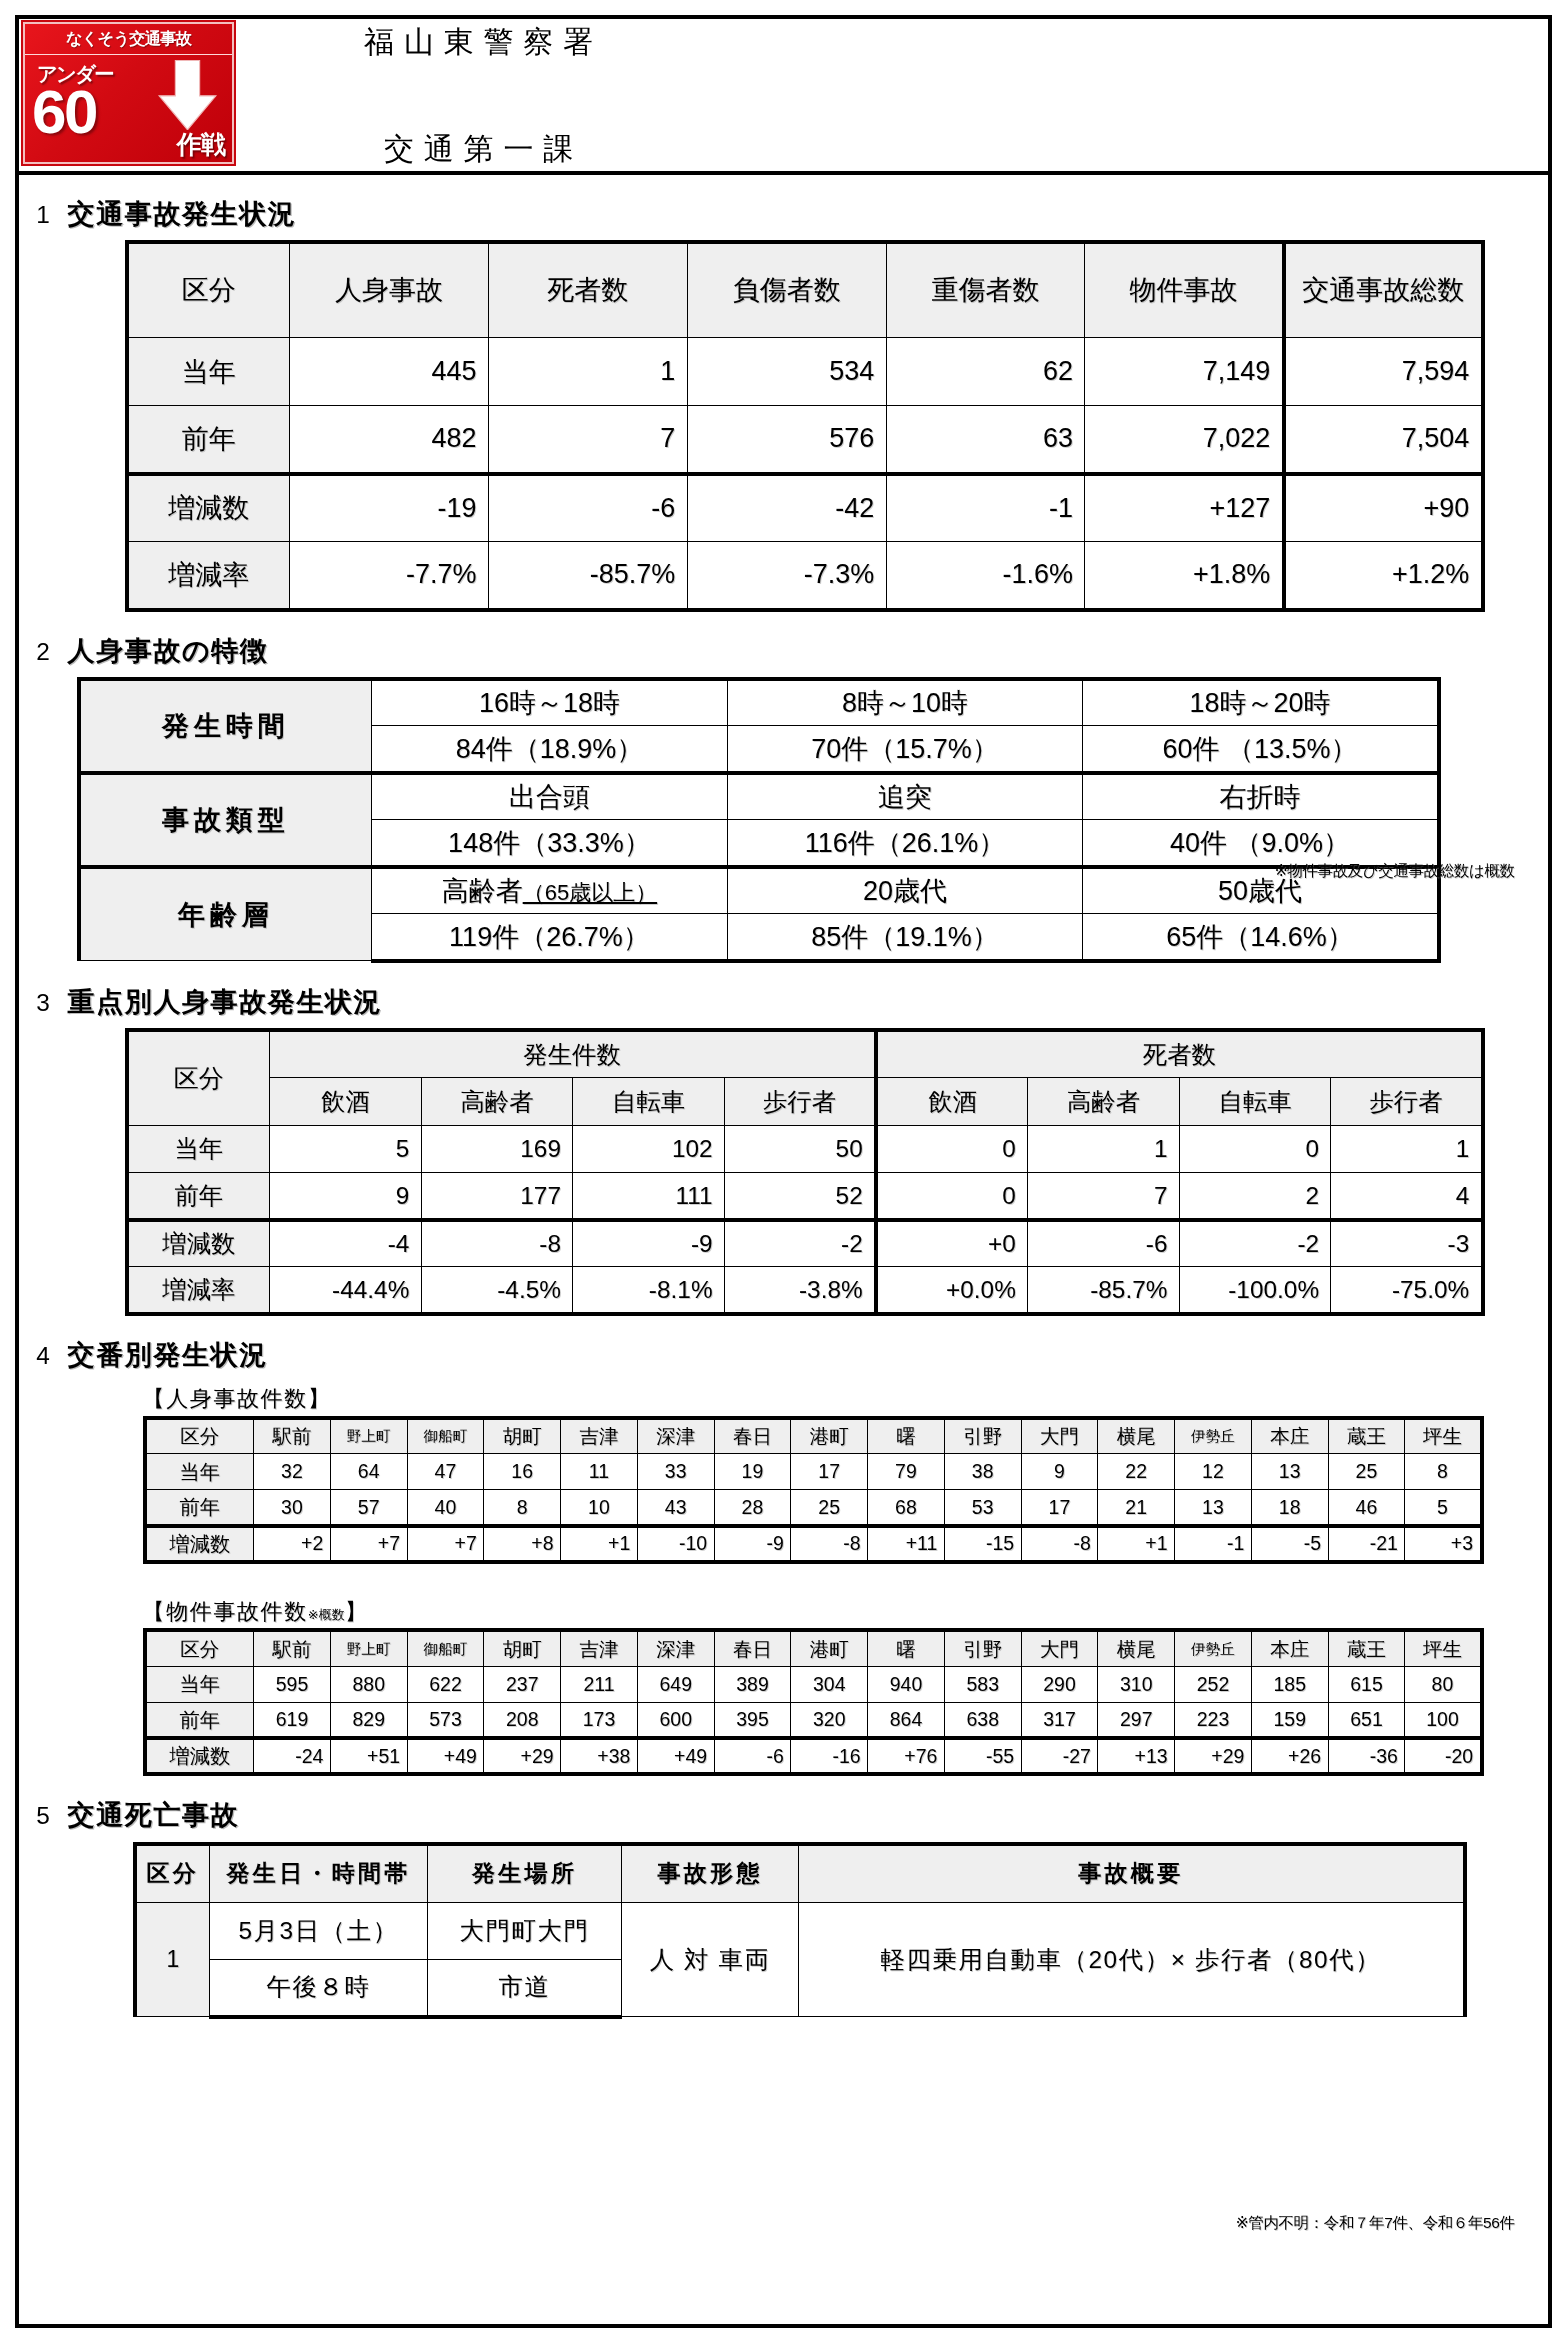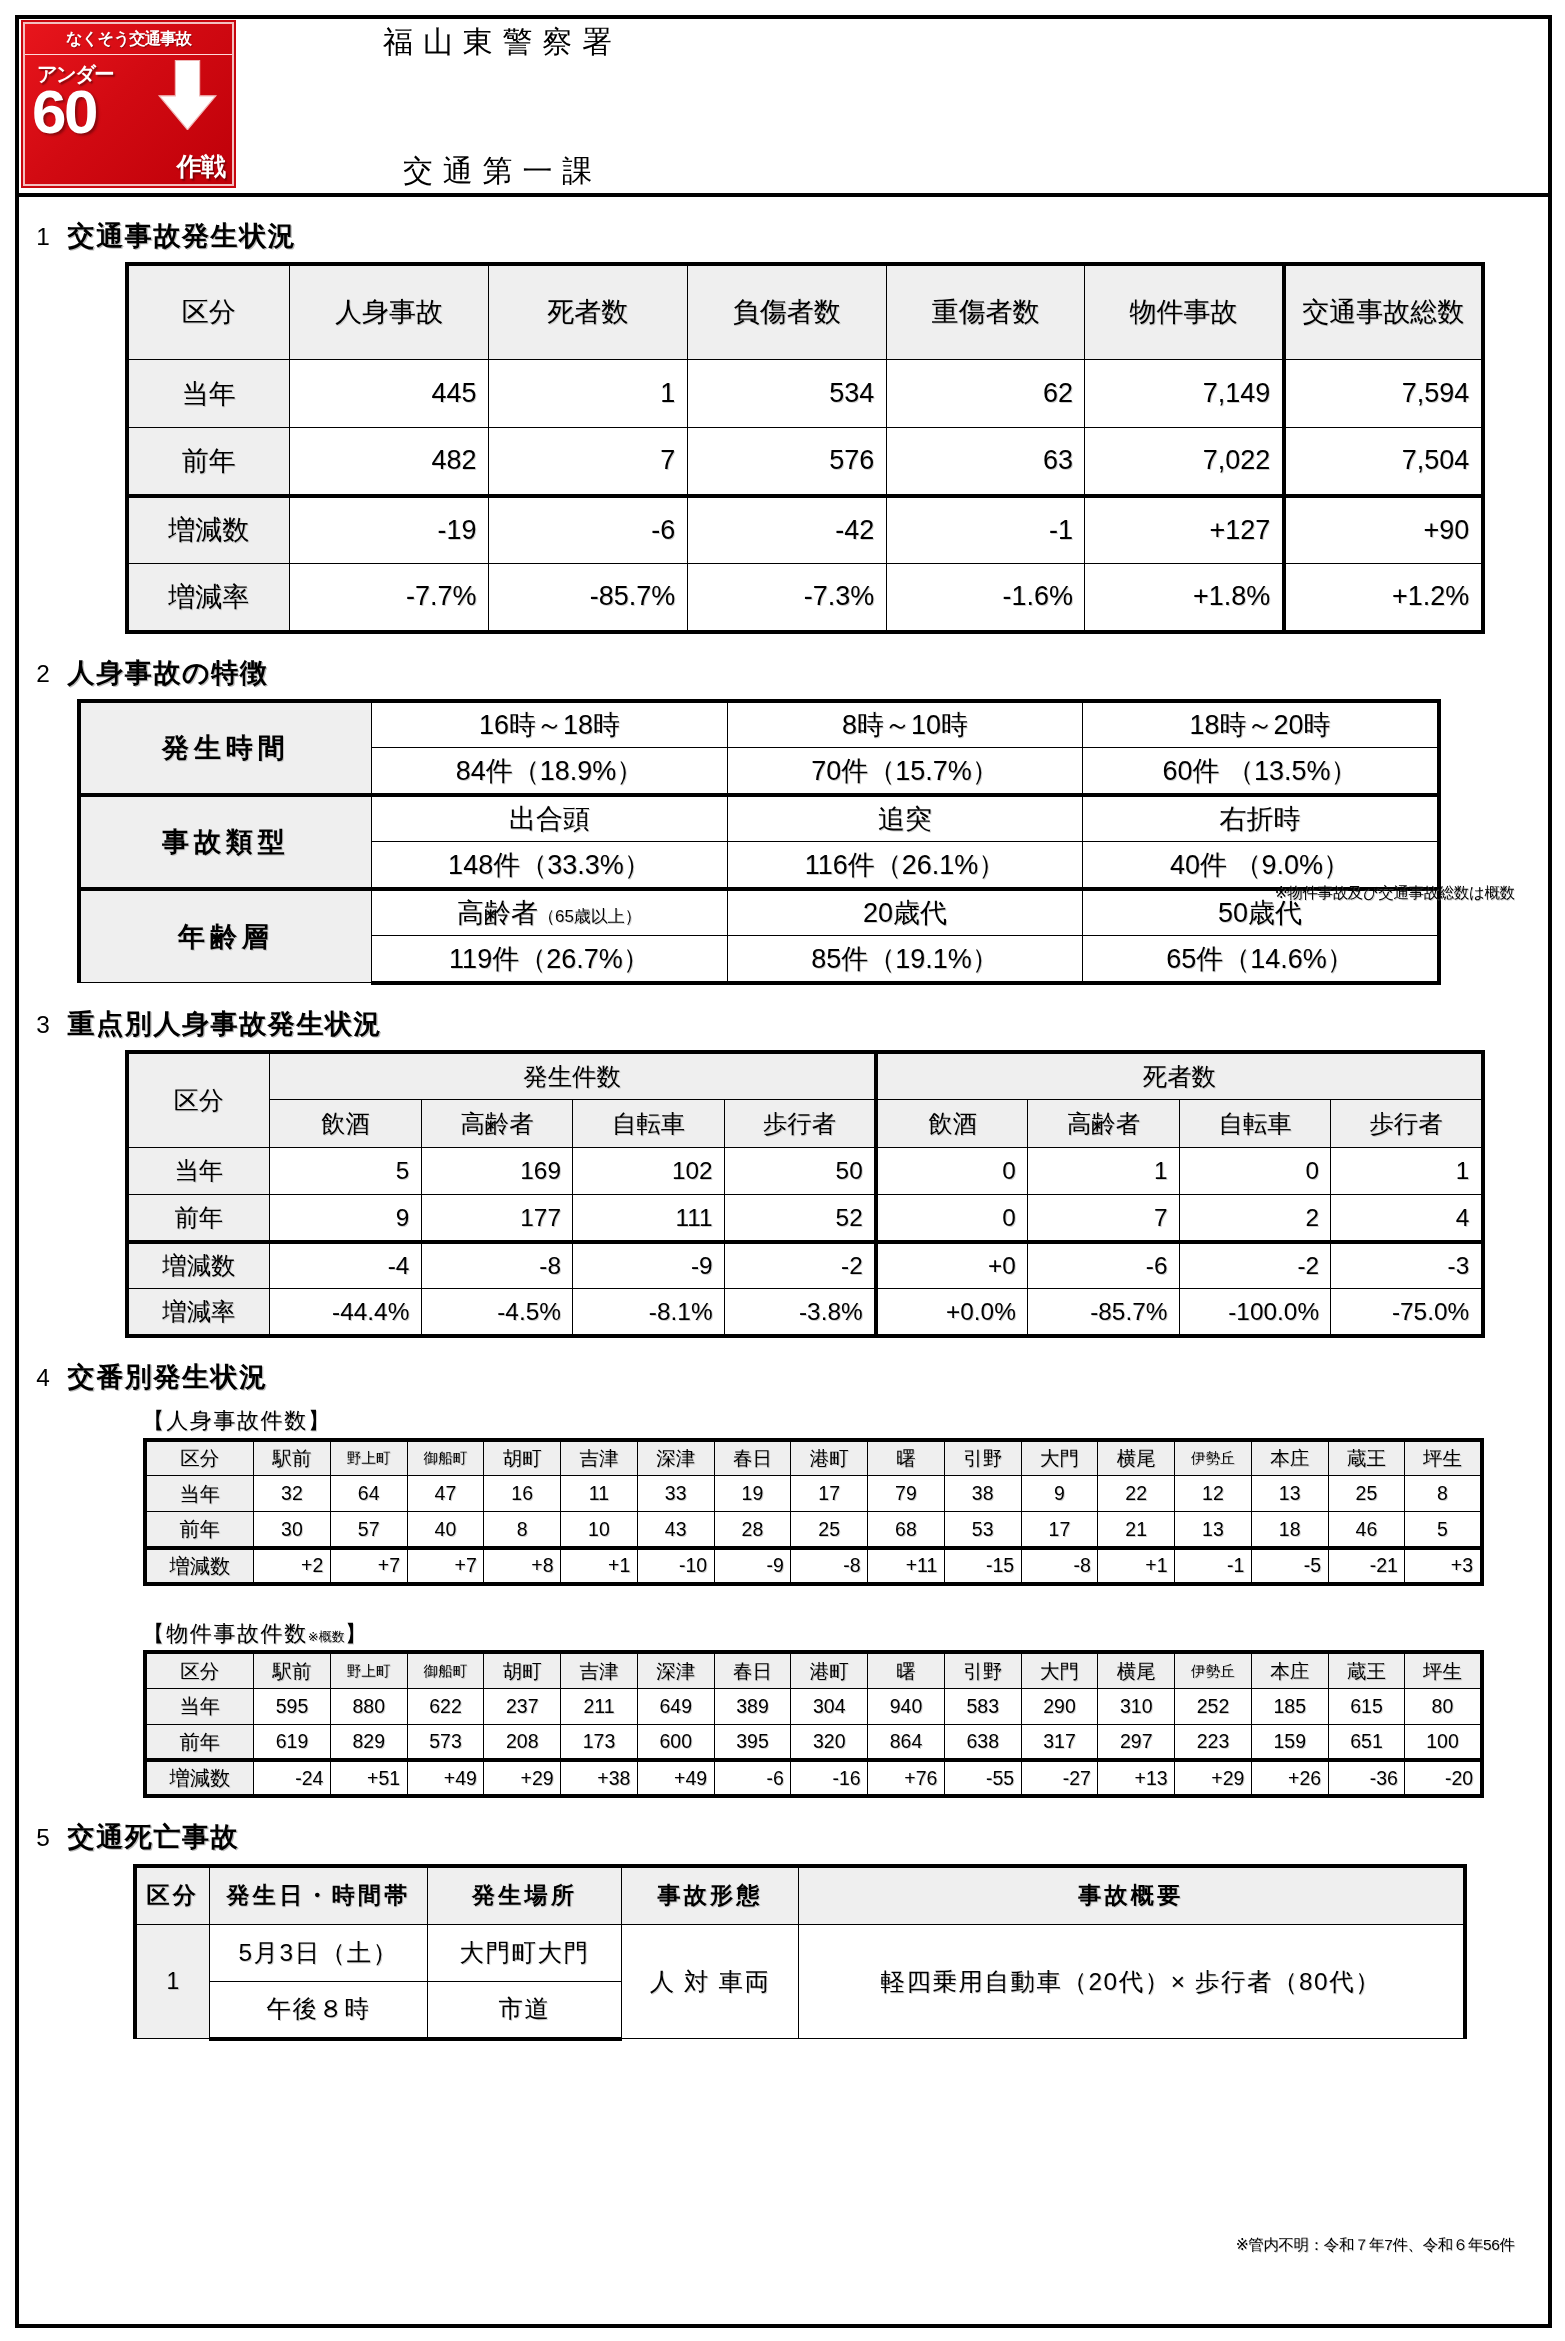--- a/index.html
+++ b/index.html
@@ -20,25 +20,24 @@
     position: absolute;
     left: 14.6px; top: 14.6px;
     width: 1537px; height: 2313px;
     border: 4.9px solid #000;
     background: #fff;
   }
 
   
   .header {
     position: relative;
-    height: 178px;
+    height: 156px;
     border-bottom: 4.9px solid #000;
     display: flex;
     align-items: stretch;
-    gap: 19px;
   }
   .logo-cell {
     width: 220px;
     flex: 0 0 220px;
     padding: 3.3px 4.9px 6.5px 4.9px;
     display: flex;
     align-items: center;
     justify-content: center;
   }
   .logo-badge {
@@ -199,21 +198,21 @@
 
   
   .t2 { margin-left: 58px; width: 1364px; }
   .t2 td { font-size: 27px; height: 47px; }
   .t2 .lbl { font-size: 27px; font-weight: bold; letter-spacing: 4.9px; background:#efefef; }
   .t2 col.c0 { width: 293px; }
   .t2 .grp-top { border-top-width: 4.1px; }
   .t2 .grp-bottom { border-bottom-width: 4.1px; }
   .t2 .edge-l { border-left-width: 4.1px; }
   .t2 .edge-r { border-right-width: 4.1px; }
-  .small-paren { font-size: 17px; letter-spacing: 0; }
+  .small-paren { font-size: 22px; letter-spacing: 0; text-decoration: underline; }
 
   
   .t3 { margin-left: 106px; width: 1360px; }
   .t3 td { font-size: 24.4px; height: 47px; }
   .t3 col.c0 { width: 143px; }
   .t3 .kubun { font-size: 25px; }
   .t3 .grp-top { border-top-width: 4.1px; }
   .t3 .grp-bottom { border-bottom-width: 4.1px; }
   .t3 .edge-l { border-left-width: 4.1px; }
   .t3 .edge-r { border-right-width: 4.1px; }

